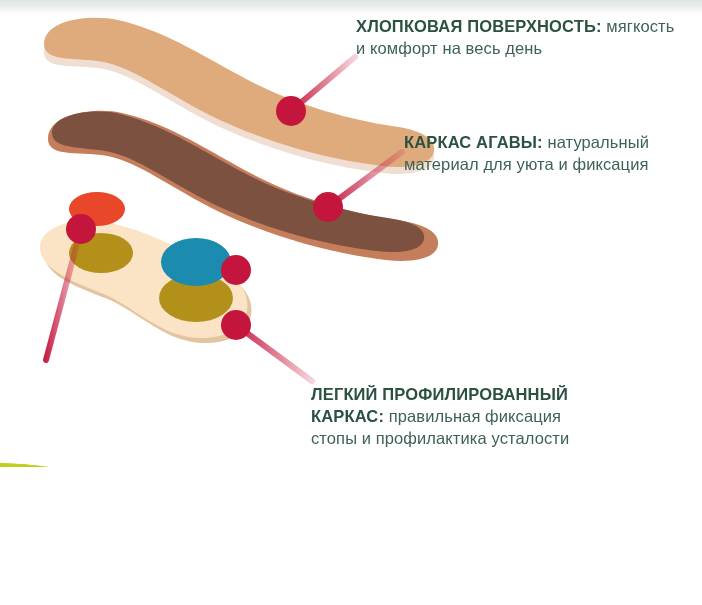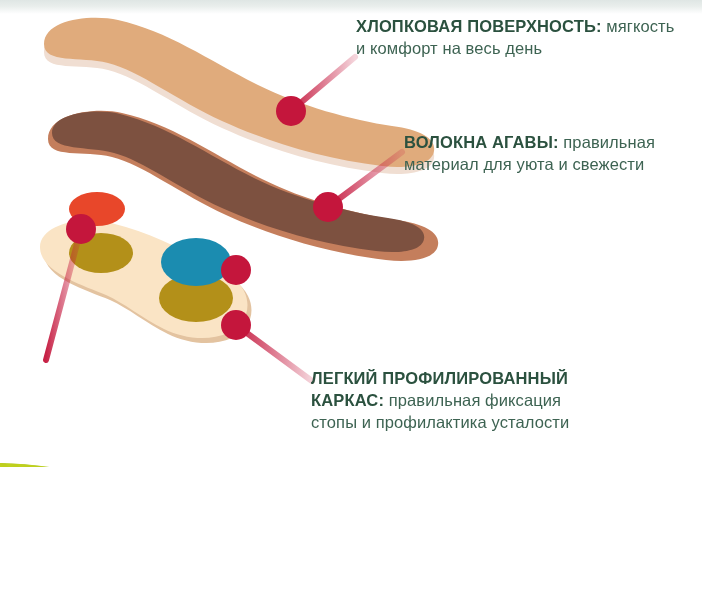--- a/index.html
+++ b/index.html
@@ -39,21 +39,21 @@
   }
   .callout b {
     color: #2b513f;
     font-weight: bold;
     letter-spacing: 0.15px;
   }
   #callout-cotton   { left: 356px; top: 16px;  width: 320px; }
   #callout-agave    { left: 404px; top: 132px; width: 280px; }
   #callout-pelot    { left: 348px; top: 258px; width: 340px; }
   #callout-heel     { left: 14px;  top: 368px; width: 290px; }
-  #callout-frame    { left: 311px; top: 368px; width: 300px; }
+  #callout-frame    { left: 311px; top: 384px; width: 300px; }
 </style>
 </head>
 <body>
 
 <div id="infographic">
 
   <div id="top-strip"></div>
 
   <svg id="art-layer" viewBox="0 0 702 605" width="702" height="605">
 
@@ -148,21 +148,21 @@
       <circle cx="236" cy="325" r="15" fill="#c4163c"></circle>
       <circle cx="81" cy="229" r="15" fill="#c4163c"></circle>
     </g>
   </svg>
 
   <div class="callout" id="callout-cotton">
     <b>ХЛОПКОВАЯ ПОВЕРХНОСТЬ:</b><span> мягкость и комфорт на весь день</span>
   </div>
 
   <div class="callout" id="callout-agave">
-    <b>ВОЛОКНА АГАВЫ:</b><span> правильная материал для уюта и свежести</span>
+    <b>КАРКАС АГАВЫ:</b><span> натуральный материал для уюта и фиксация</span>
   </div>
 
 
 
   <div class="callout" id="callout-frame">
     <b>ЛЕГКИЙ ПРОФИЛИРОВАННЫЙ КАРКАС:</b><span> правильная фиксация стопы и профилактика усталости</span>
   </div>
 
 </div>
 

